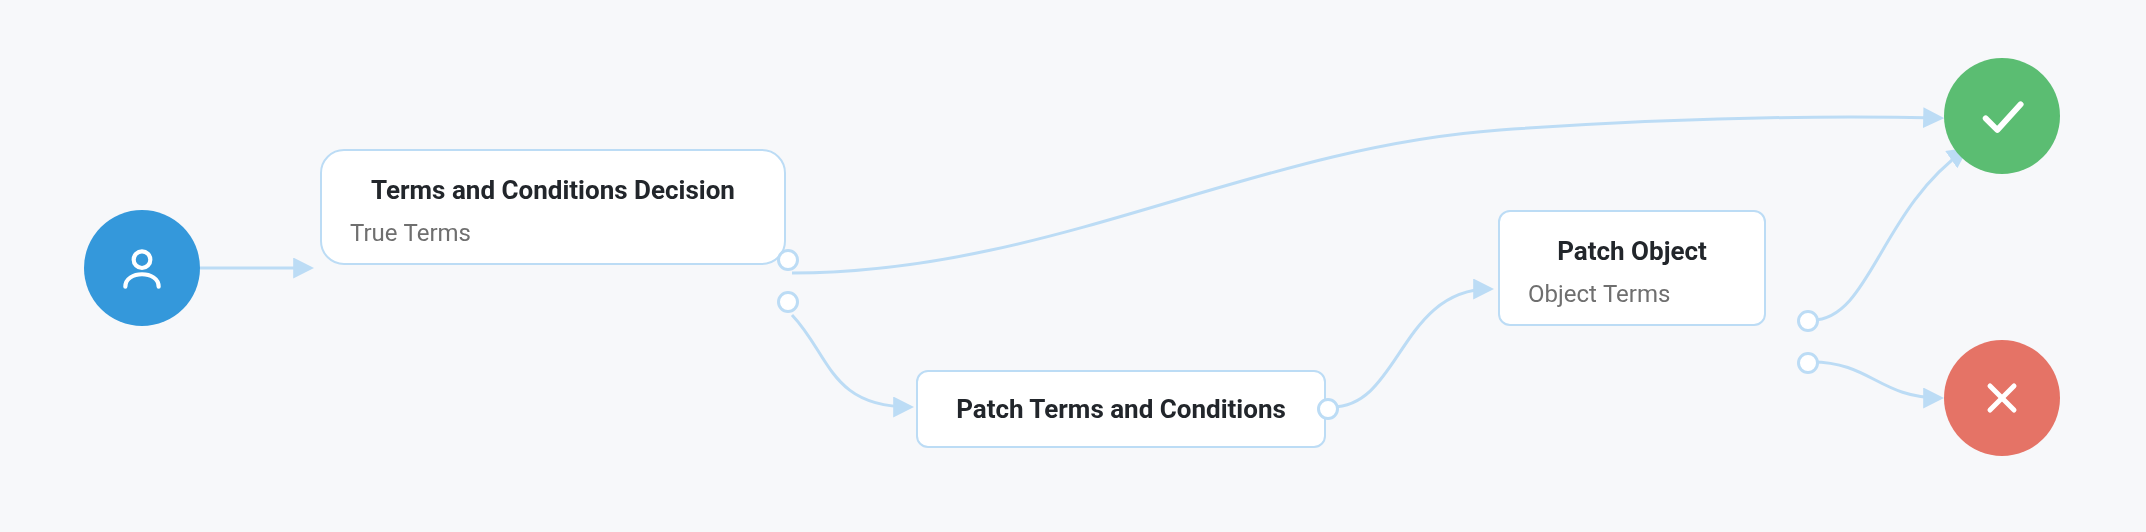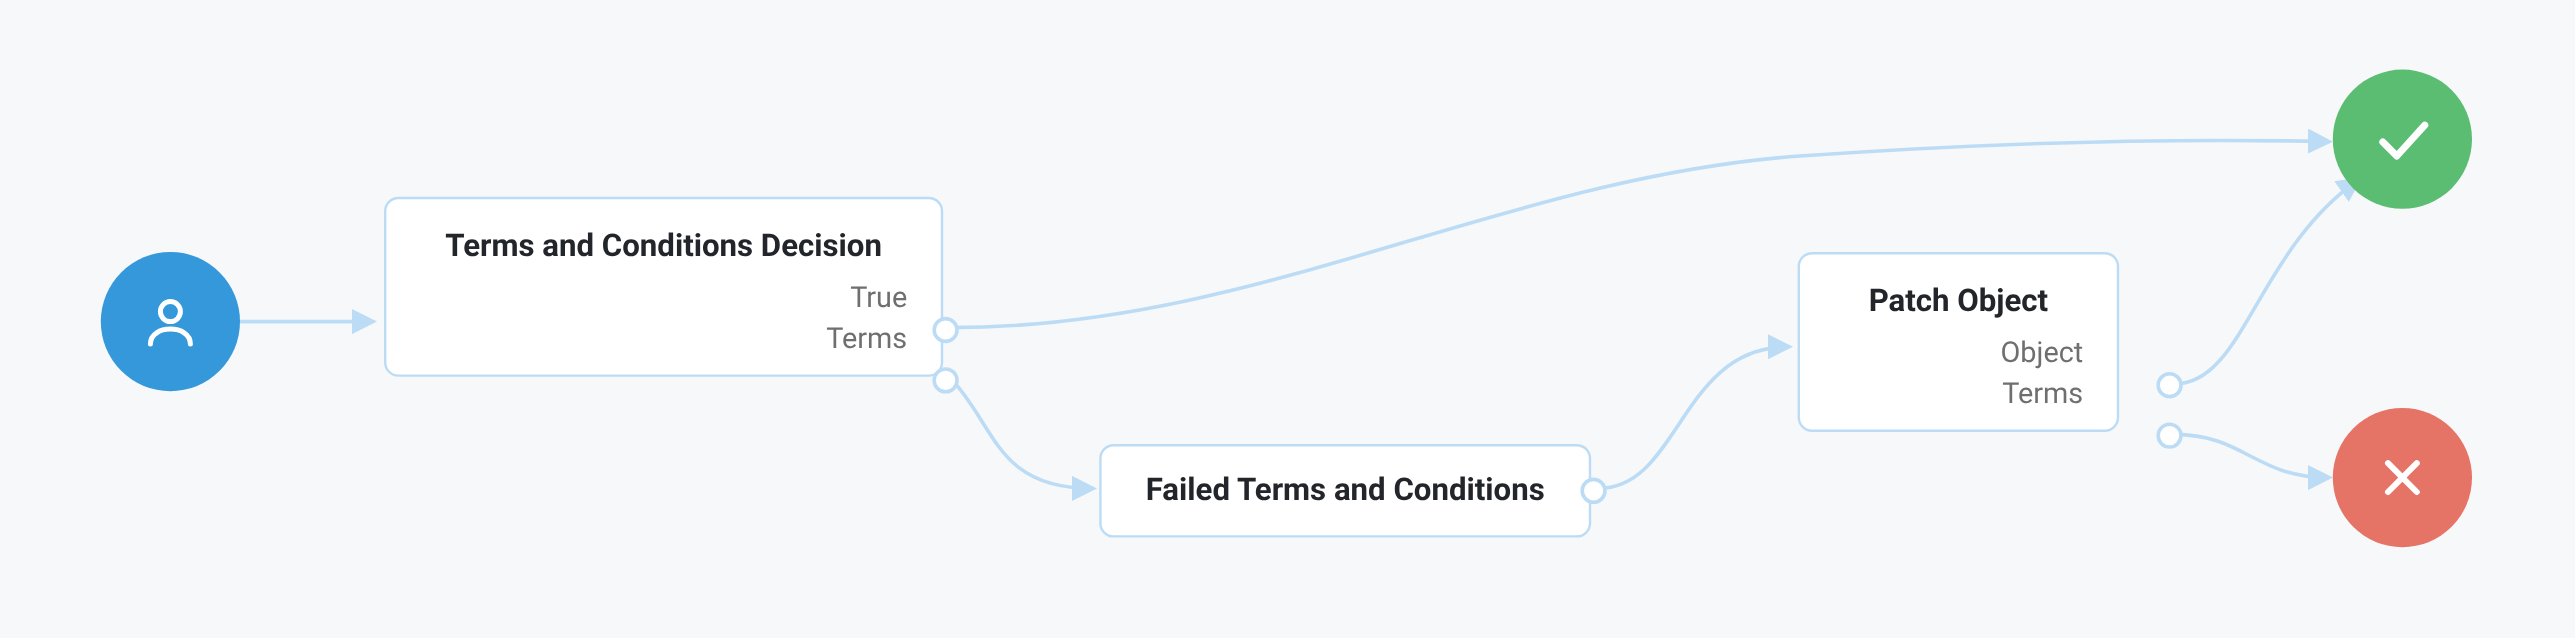--- a/index.html
+++ b/index.html
@@ -54,21 +54,21 @@
   .node-title {
     font-size: 26px;
     font-weight: 700;
     color: #22262b;
     text-align: center;
     white-space: nowrap;
     margin-bottom: 14px;
   }
   .outputs {
     display: flex;
-    flex-direction: column;
+    flex-direction: row;
     align-items: flex-end;
     gap: 6px;
   }
   .output-row {
     display: flex;
     align-items: center;
     justify-content: flex-end;
     position: relative;
   }
   .output-label {
@@ -111,37 +111,37 @@
     <path class="edge-path" d="M 1812 362 C 1870 362, 1880 398, 1940 398" marker-end="url(#arrow)"></path>
   </svg>
 
   <div class="node-circle node-start" style="left:84px; top:210px;">
     <svg width="50" height="50" viewBox="0 0 24 24" fill="none" stroke="#ffffff" stroke-width="2" stroke-linecap="round" stroke-linejoin="round">
       <circle cx="12" cy="8" r="4"></circle>
       <path d="M4 21c0-4 4-6 8-6s8 2 8 6"></path>
     </svg>
   </div>
 
-  <div class="node-box" style="left:320px; top:164px; width:466px;">
+  <div class="node-box" style="left:320px; top:149px; width:466px;border-radius:24px;">
     <div class="node-title">Terms and Conditions Decision</div>
     <div class="outputs">
       <div class="output-row">
         <span class="output-label">True</span>
       </div>
       <div class="output-row">
         <span class="output-label">Terms</span>
       </div>
     </div>
 
     <div class="port" style="left:455px; top:98px;"></div>
     <div class="port" style="left:455px; top:140px;"></div>
   </div>
 
   <div class="node-box" style="left:916px; top:370px; width:410px; padding:22px 28px;">
-    <div class="node-title" style="margin-bottom:0;">Failed Terms and Conditions</div>
+    <div class="node-title" style="margin-bottom:0;">Patch Terms and Conditions</div>
 
     <div class="port" style="left:399px; top:26px;"></div>
   </div>
 
   <div class="node-box" style="left:1498px; top:210px; width:268px;">
     <div class="node-title">Patch Object</div>
     <div class="outputs">
       <div class="output-row">
         <span class="output-label">Object</span>
       </div>

